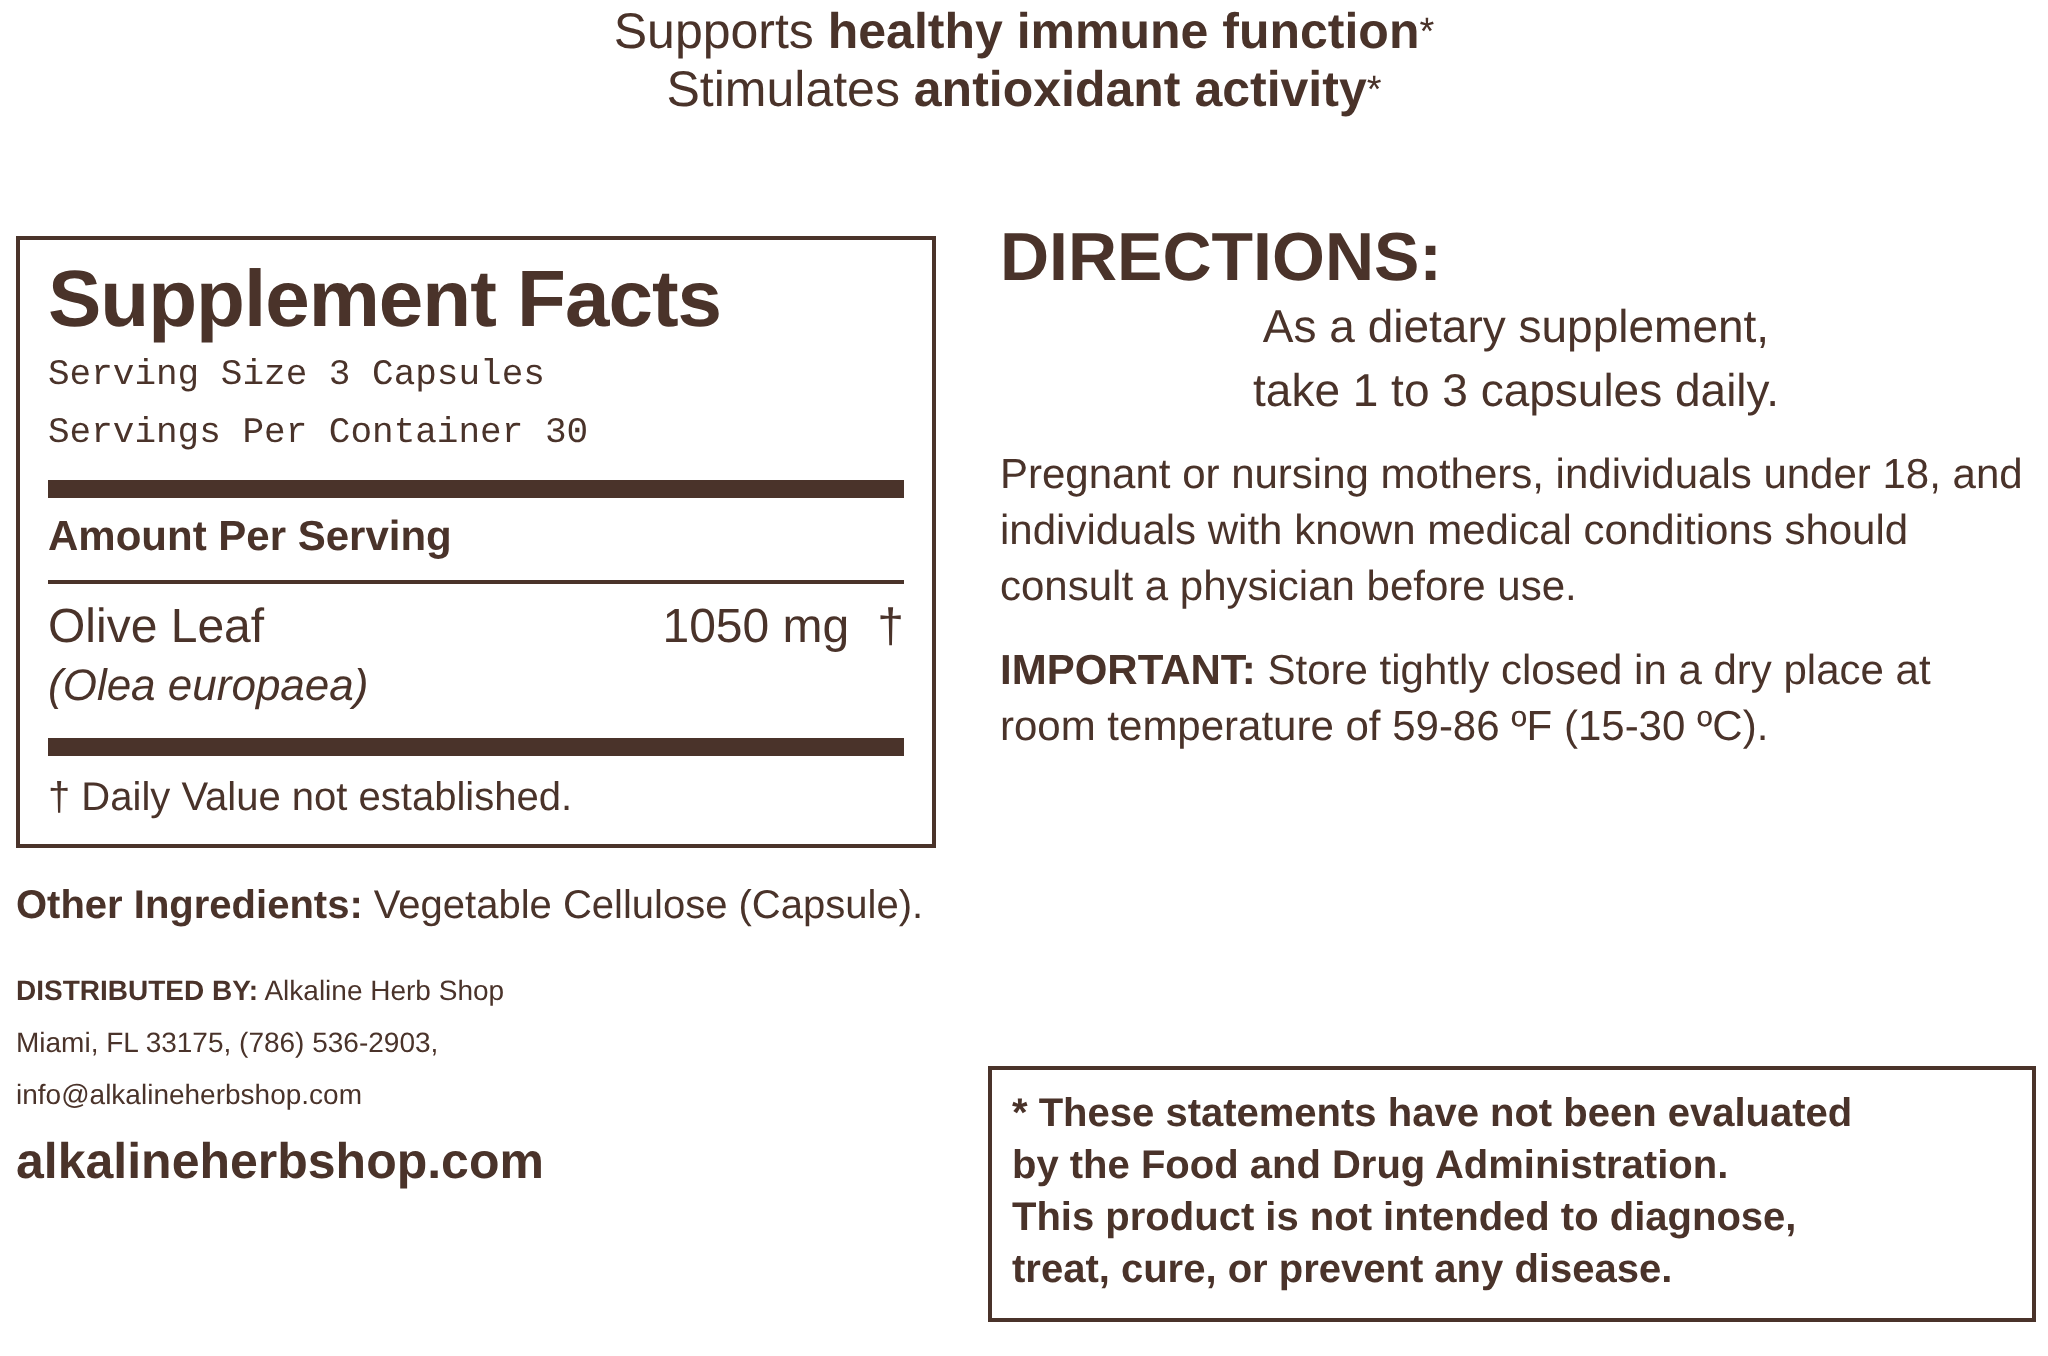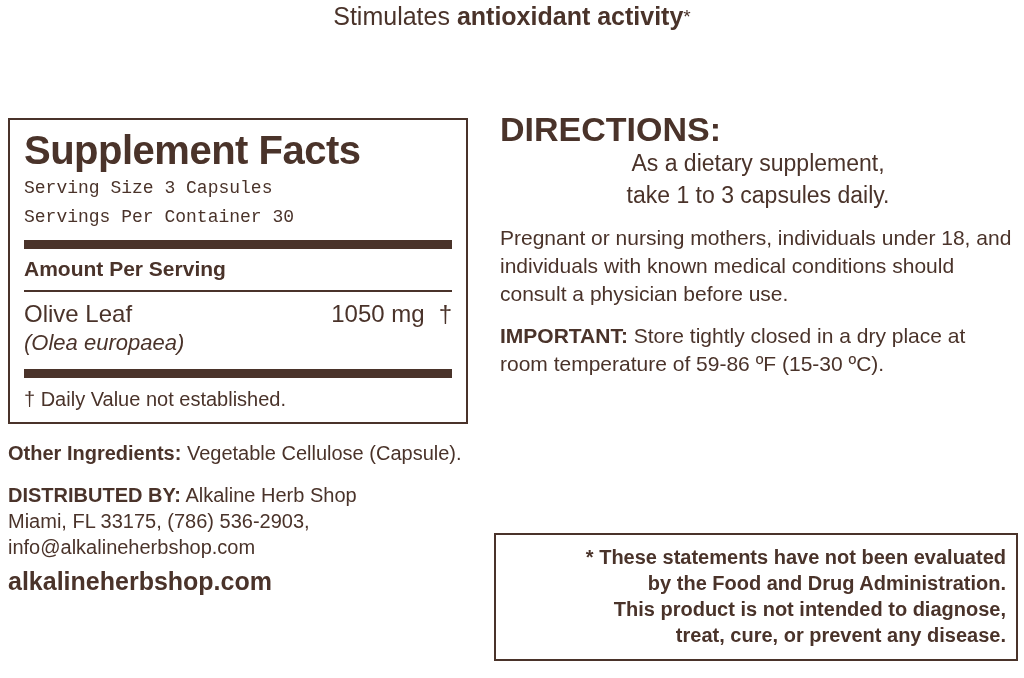--- a/index.html
+++ b/index.html
@@ -115,21 +115,21 @@
   }
   .other-ing {
     font-size: 20px;
     line-height: 26px;
     margin-bottom: 16px;
   }
   .other-ing .lbl {
     font-weight: bold;
   }
   .dist {
-    font-size: 20px;
+    font-size: 14px;
     line-height: 26px;
   }
   .dist .lbl {
     font-weight: bold;
   }
   .website {
     font-size: 25px;
     font-weight: bold;
     line-height: 34px;
     padding-top: 4px;
@@ -178,34 +178,37 @@
 
   
   .disclaimer {
     position: absolute;
     left: 494px;
     top: 533px;
     width: 524px;
     border: 2px solid #4a332a;
     box-sizing: border-box;
     padding: 9px 10px 11px 10px;
-    text-align: right;
+    text-align: left;
   }
   .disclaimer div {
     font-size: 20px;
     font-weight: bold;
     line-height: 26px;
   }
 </style>
 </head>
 <body>
 
 <div class="page">
 
   <div class="claims">
+    <div class="claim-line">
+      <span>Supports </span><span class="bold">healthy immune function</span><span class="star">*</span>
+    </div>
     <div class="claim-line">
       <span>Stimulates </span><span class="bold">antioxidant activity</span><span class="star">*</span>
     </div>
   </div>
 
   <div class="sf-panel">
     <div class="sf-title">Supplement Facts</div>
     <div class="sf-serving">Serving Size 3 Capsules</div>
     <div class="sf-serving">Servings Per Container 30</div>
 

